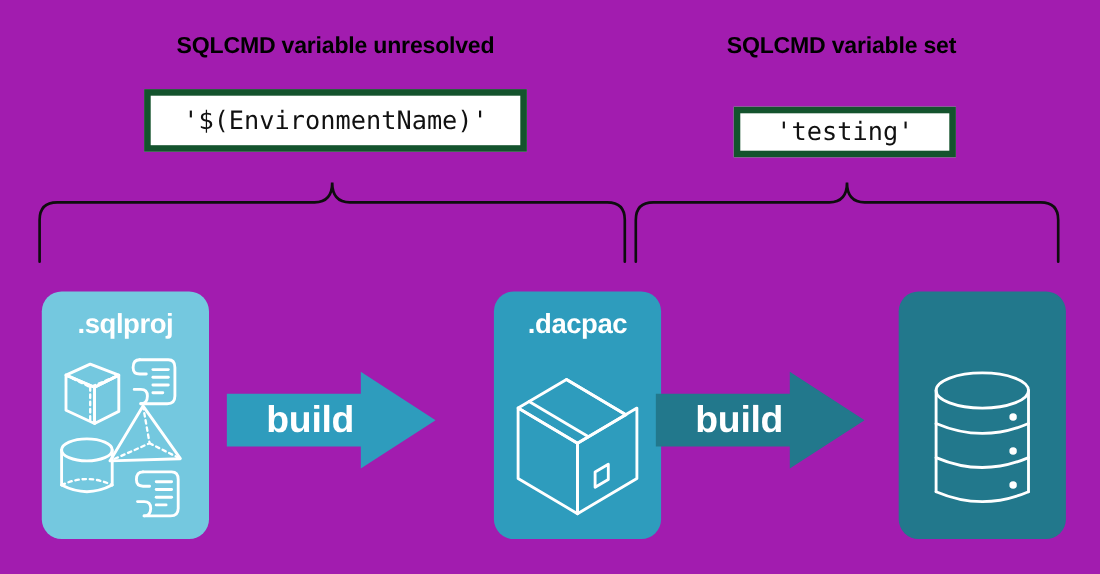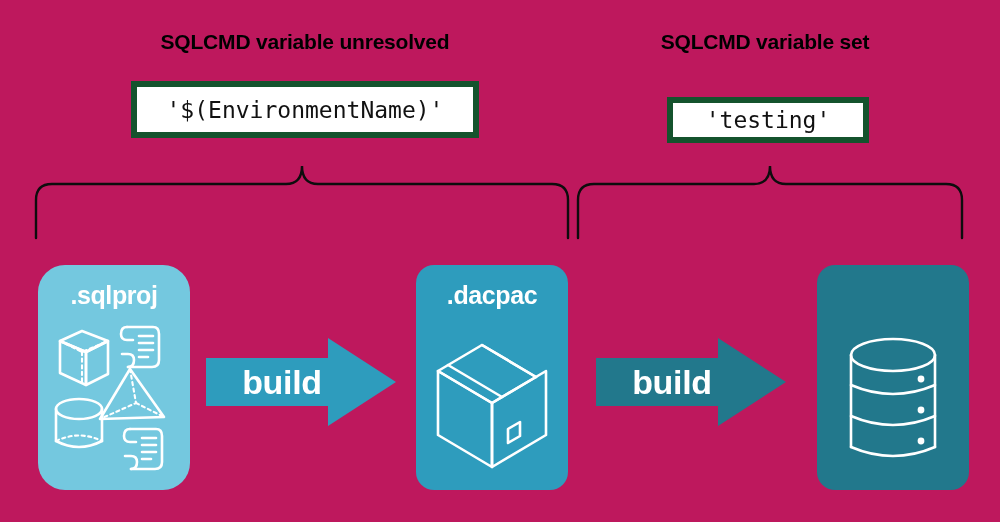--- a/index.html
+++ b/index.html
@@ -7,21 +7,21 @@
     padding: 0;
     background: #ffffff;
   }
   body {
     font-family: "Liberation Sans", sans-serif;
   }
   #stage {
     position: relative;
     width: 1000px;
     height: 522px;
-    background: #be185d;
+    background: #a21caf;
     overflow: hidden;
   }
 
   
   .heading {
     position: absolute;
     font-family: "Liberation Sans", sans-serif;
     font-weight: bold;
     font-size: 21px;
     color: #000000;
@@ -66,22 +66,22 @@
   }
 
   
   .stage-box {
     position: absolute;
     top: 265px;
     width: 152px;
     height: 225px;
     border-radius: 18px;
   }
-  #box-sqlproj  { left: 38px;  background: #74C8DF; border-radius: 27px; }
-  #box-dacpac   { left: 416px; background: #2E9CBD; }
+  #box-sqlproj  { left: 38px;  background: #74C8DF; }
+  #box-dacpac   { left: 449px; background: #2E9CBD; }
   #box-database { left: 817px; background: #22788C; }
 
   .box-title {
     position: absolute;
     top: 16px;
     left: 0;
     width: 100%;
     text-align: center;
     font-family: "Liberation Sans", sans-serif;
     font-weight: bold;

